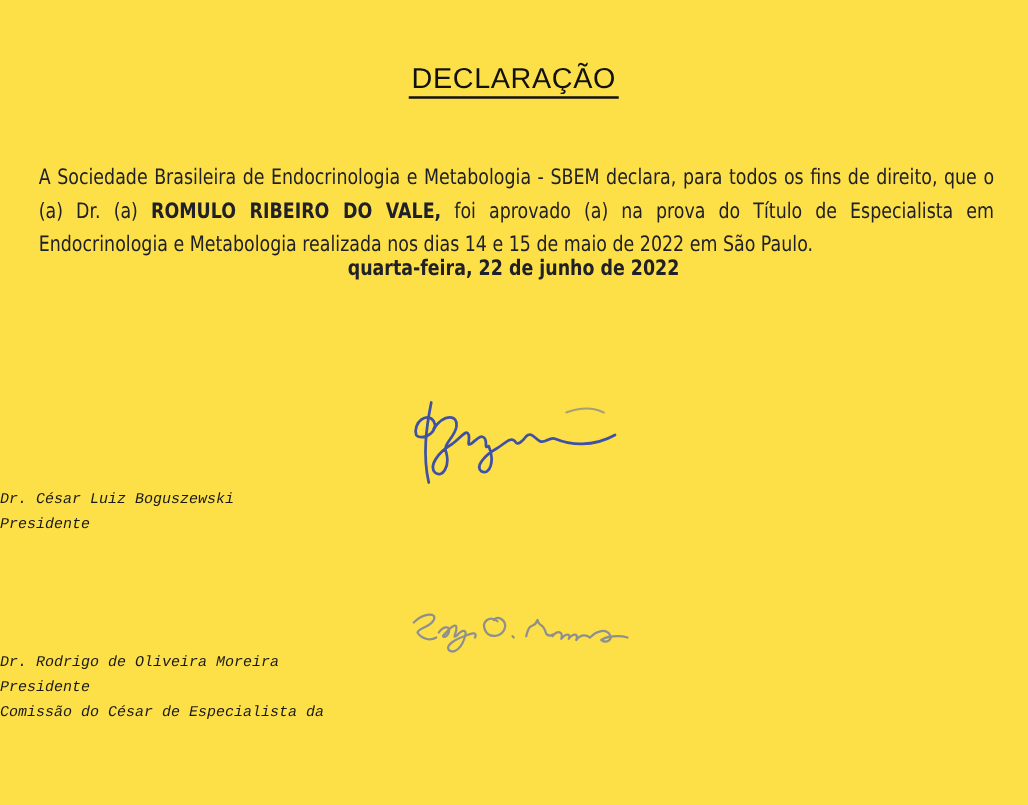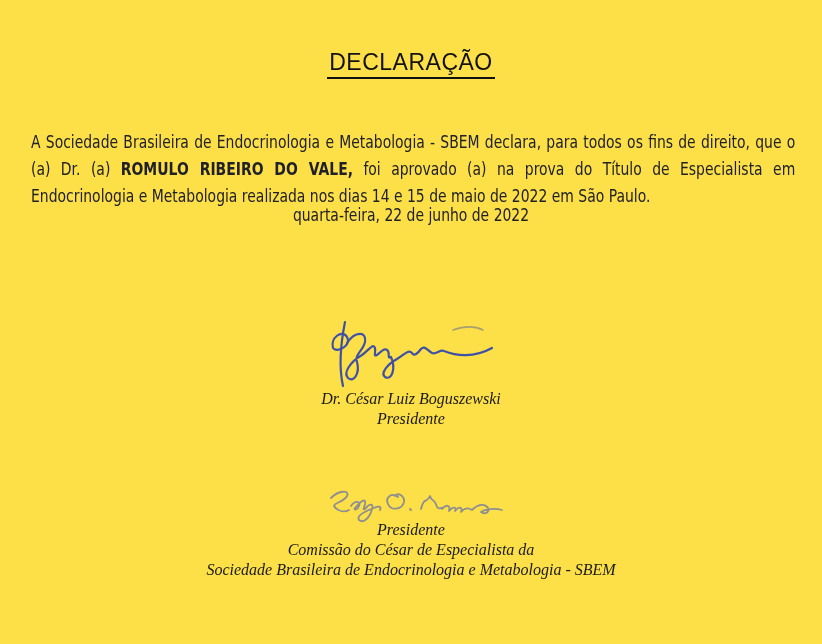--- a/index.html
+++ b/index.html
@@ -40,38 +40,39 @@
     text-align: justify;
     color: #202028;
   }
   .bold { font-weight: bold; }
   .date-wrap {
     position: absolute;
     top: 202px;
     left: 0;
     width: 822px;
     text-align: center;
+    font-weight: bold;
   }
   .date {
     display: inline-block;
     transform: scaleX(0.82);
     transform-origin: center top;
     font-size: 17px;
     line-height: 27px;
     color: #202028;
   }
   .sig-svg { position: absolute; }
   .sig-block {
     position: absolute;
     left: 0;
     width: 822px;
-    text-align: center;
-    font-family: Liberation Serif, serif;
+    text-align: left;
+    font-family: Liberation Mono, monospace;
     font-style: italic;
-    font-size: 16px;
+    font-size: 12px;
     line-height: 20px;
     color: #1a1a1a;
   }
   .sig-block div { white-space: nowrap; }
 </style>
 </head>
 <body>
 
 <div class="page">
 
@@ -103,18 +104,18 @@
     <g fill="none" stroke-width="1.8" stroke-linecap="round" stroke-linejoin="round" stroke="#8f8f8f">
       <path d="M6,13 C14,5 25,5 22,11 C19,17 10,17 9,21 C12,26 19,28 24,25"></path>
       <path d="M26,21 C30,15 36,16 34,21 C32,26 27,25 31,22 C37,15 41,13 40,19 C39,24 37,26 41,23 C45,18 49,19 47,24 C45,32 39,39 34,35 C31,31 40,26 49,23 C53,21 57,21 55,25"></path>
       <path d="M73,12 C67,7 60,12 63,19 C66,26 77,25 79,17 C80,11 73,7 70,11"></path>
       <path d="M85,24 L86,25"></path>
       <path d="M96,24 C99,11 102,19 105,11 C107,18 109,12 112,22 C115,26 119,20 117,24 C121,19 126,20 124,26 C128,21 132,22 130,26 C134,21 138,22 136,27 C140,22 144,23 147,25 C153,19 160,18 163,23 C165,27 160,30 156,27 C160,24 170,23 177,25"></path>
     </g>
   </svg>
 
   <div class="sig-block" style="top:520px;">
+    <div>Dr. Rodrigo de Oliveira Moreira</div>
     <div>Presidente</div>
     <div>Comissão do César de Especialista da</div>
-  <div>Sociedade Brasileira de Endocrinologia e Metabologia - SBEM</div>
     </div>
 
 </div>
 
 </body></html>

